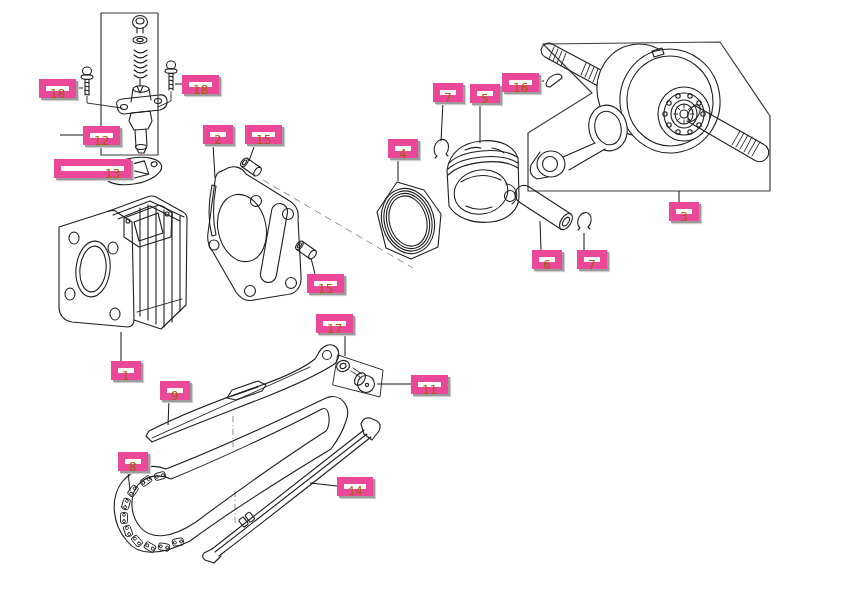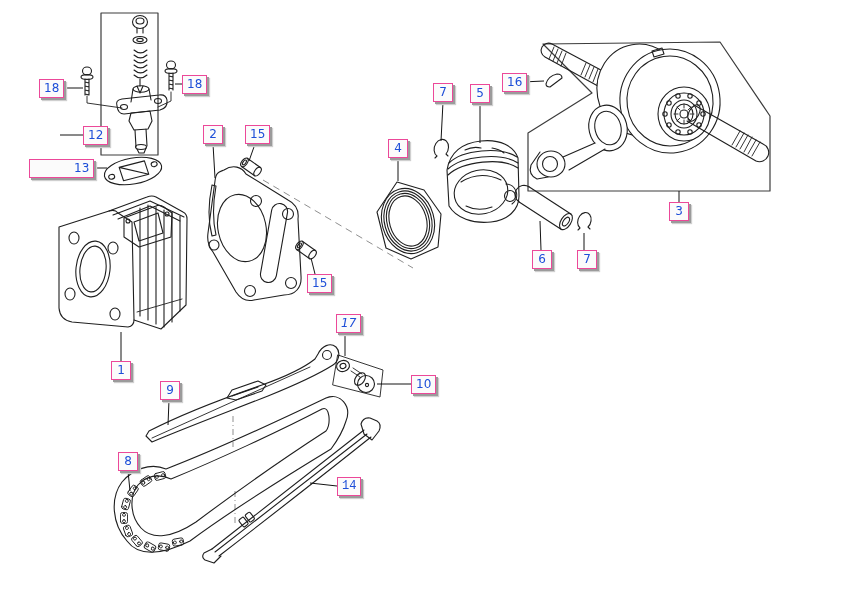--- a/index.html
+++ b/index.html
@@ -1,22 +1,22 @@
 <!DOCTYPE html>
 <html><head>
 <meta charset="utf-8">
 <style>
   html,body{margin:0;padding:0;background:#fff;}
   #stage{position:relative;width:853px;height:591px;background:#ffffff;overflow:hidden;
          font-family:"DejaVu Sans",sans-serif;}
   #artsvg{position:absolute;left:0;top:0;}
   .callout{position:absolute;box-sizing:border-box;min-width:20px;height:19px;
-    padding:1px 4px 0;background:#fbfbfb;border:1px solid #ec4899;
+    padding:1px 4px 0;background:#fbfbfb;border:7px solid #ec4899;
     box-shadow:2px 2px 0 #9b9b9b,3px 3px 1px #cfcfcf;
-    font:400 12px/15px "DejaVu Sans",sans-serif;color:#1d4ed8;text-align:center;
+    font:400 12px/15px "DejaVu Sans",sans-serif;color:#a16207;text-align:center;
     cursor:default;user-select:none;}
 </style>
 </head>
 <body>
 
 <div id="stage">
 <svg id="artsvg" width="853" height="591" viewBox="0 0 853 591">
 
   <g stroke="#8f8f8f" stroke-width="1" fill="none">
     <path d="M263,180 L413,268" stroke-dasharray="7,5"></path>
@@ -296,24 +296,24 @@
       <div class="callout" style="left: 111px; top: 361px;">1</div>
       <div class="callout" style="left: 203px; top: 125px;">2</div>
       <div class="callout" style="left: 669px; top: 202px;">3</div>
       <div class="callout" style="left: 388px; top: 139px;">4</div>
       <div class="callout" style="left: 470px; top: 84px;">5</div>
       <div class="callout" style="left: 532px; top: 250px;">6</div>
       <div class="callout" style="left: 433px; top: 83px;">7</div>
       <div class="callout" style="left: 577px; top: 250px;">7</div>
       <div class="callout" style="left: 118px; top: 452px;">8</div>
       <div class="callout" style="left: 160px; top: 381px;">9</div>
-      <div class="callout" style="left: 411px; top: 375px;">10</div>
+      <div class="callout" style="left: 411px; top: 375px;">11</div>
       <div class="callout" style="left: 39px; top: 126px; margin-left: 44px;">12</div>
-      <div class="callout" style="left: 29px; top: 159px; padding-left: 44px;">13</div>
+      <div class="callout" style="left: 54px; top: 159px; padding-left: 44px;">13</div>
       <div class="callout" style="left: 337px; top: 477px; font-family: Liberation Mono, monospace;">14</div>
       <div class="callout" style="left: 245px; top: 125px;">15</div>
       <div class="callout" style="left: 307px; top: 274px;">15</div>
       <div class="callout" style="left: 502px; top: 73px;">16</div>
-      <div class="callout" style="left: 336px; top: 314px; font-style: italic;">17</div>
+      <div class="callout" style="left: 316px; top: 314px;">17</div>
       <div class="callout" style="left: 39px; top: 79px;">18</div>
       <div class="callout" style="left: 182px; top: 75px;">18</div>
     </div>
 </div>
 
 </body></html>

